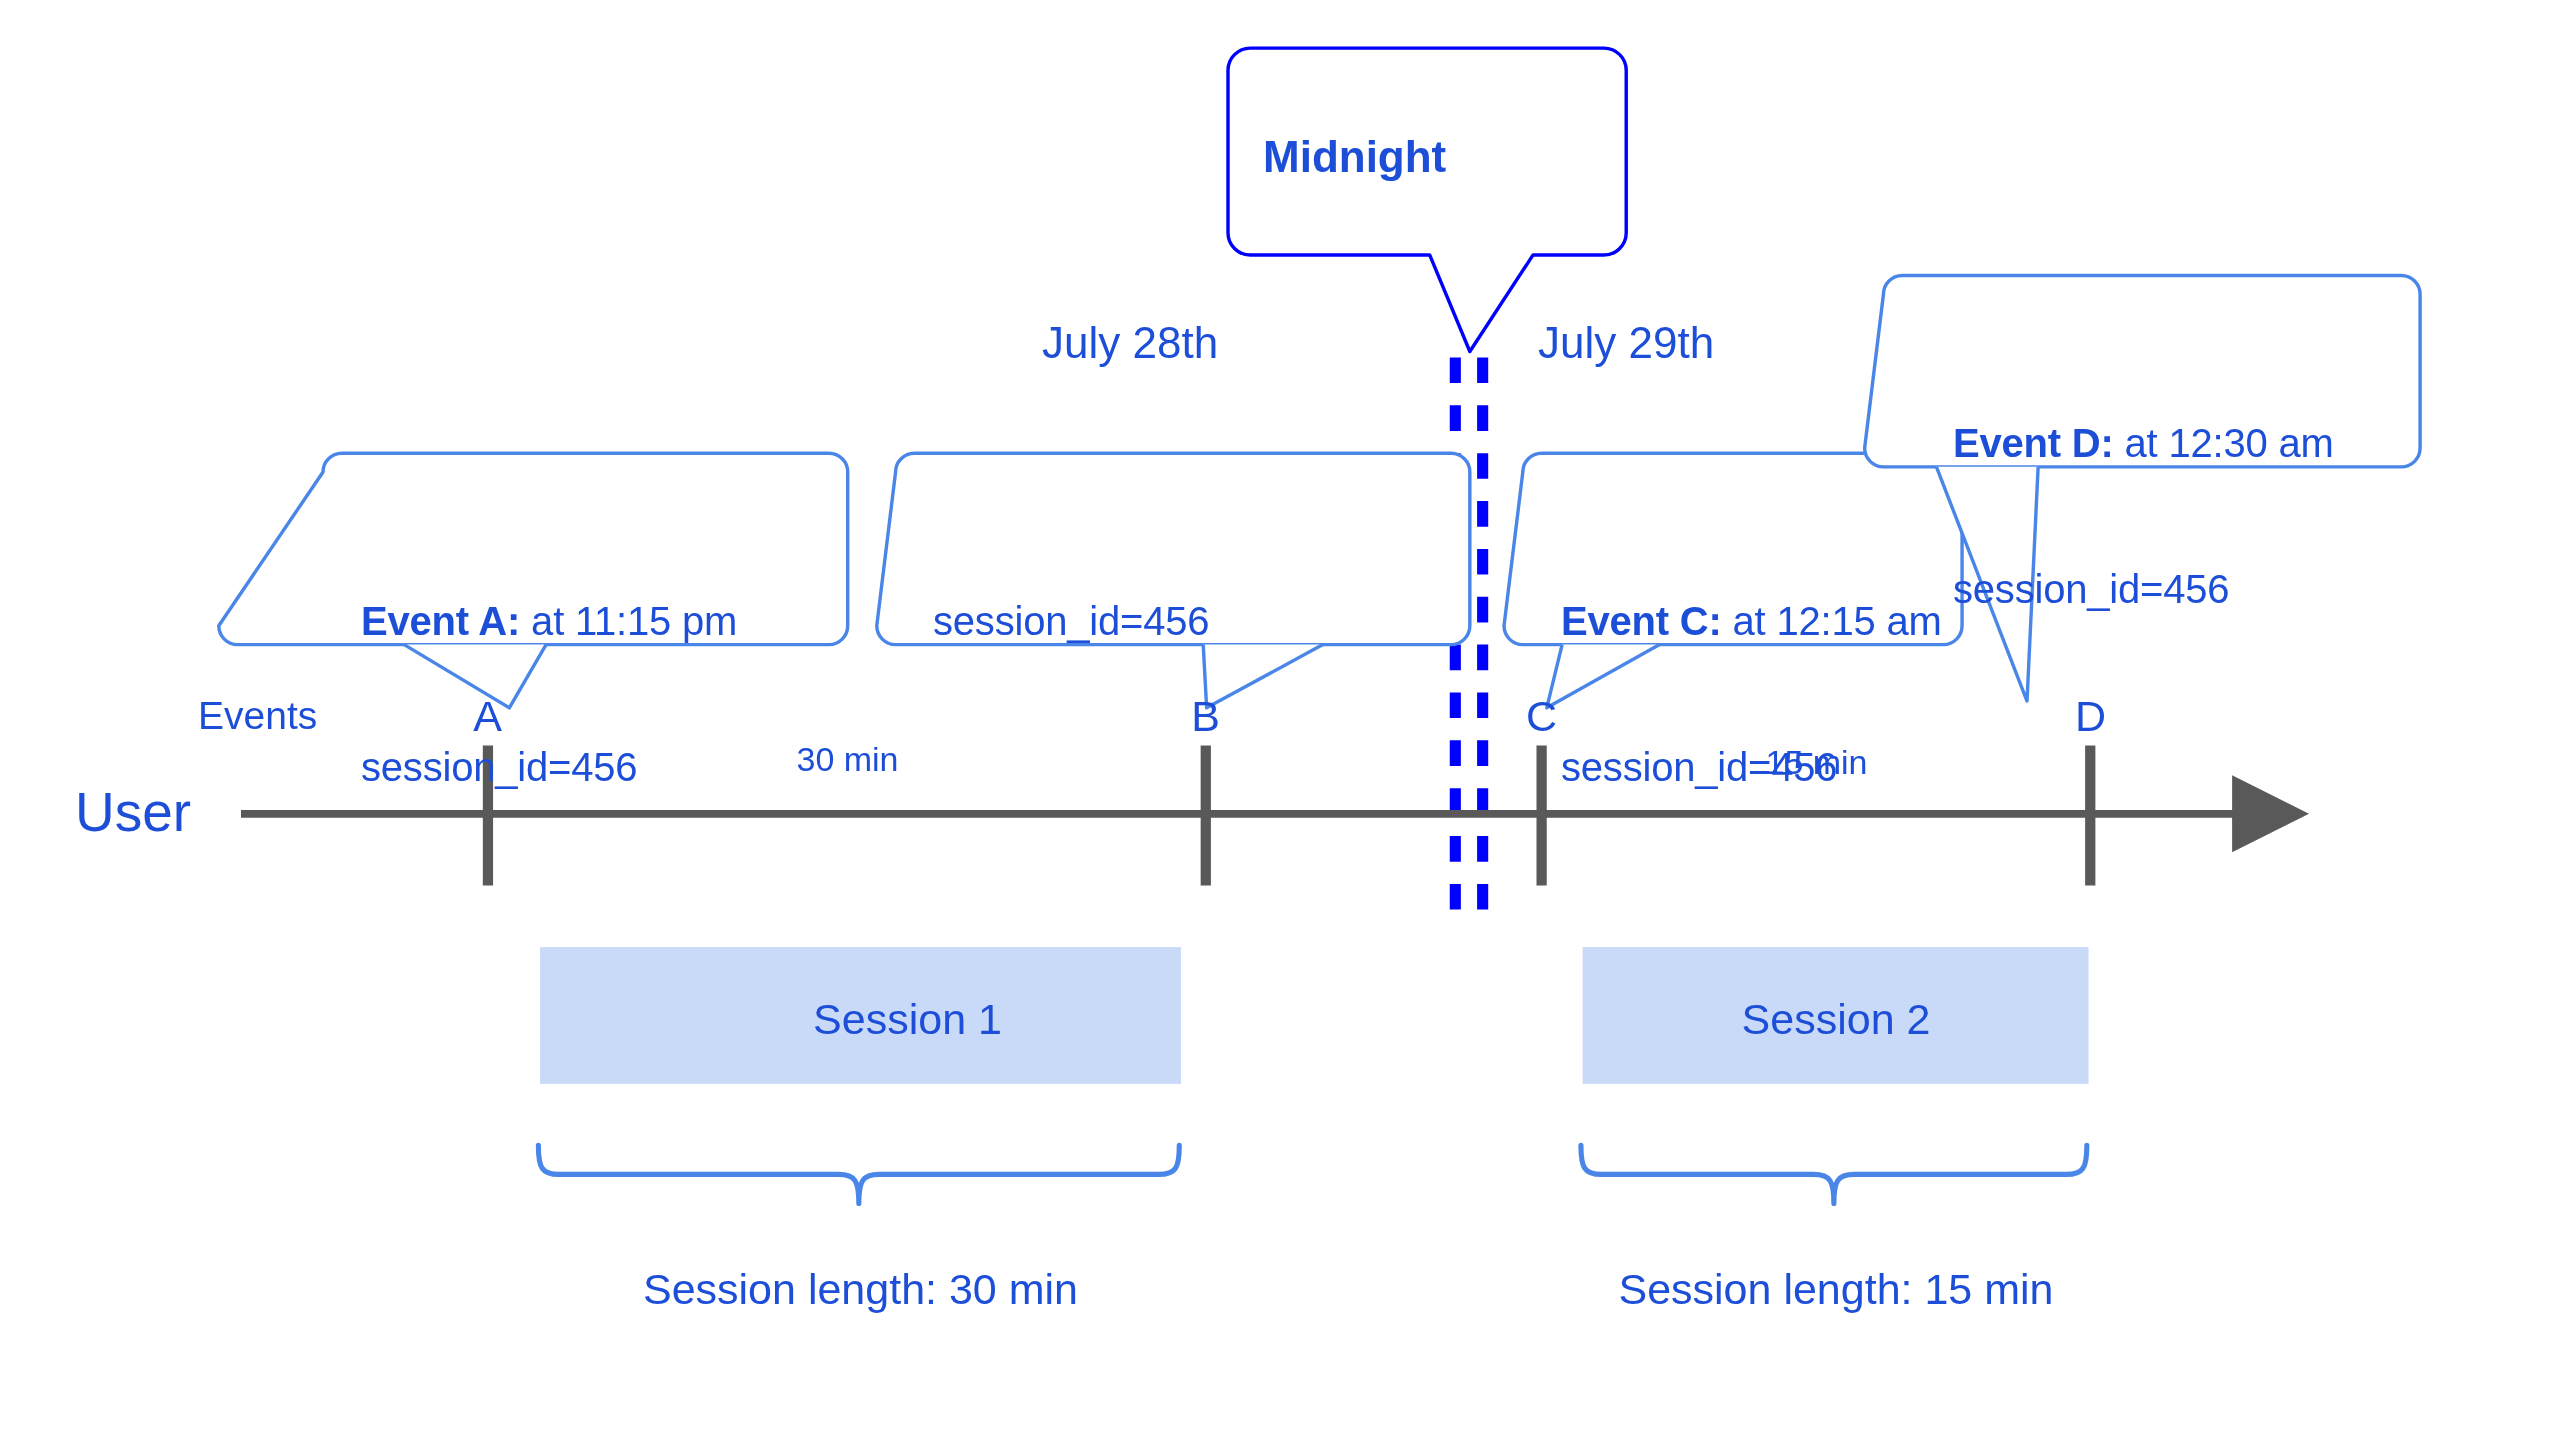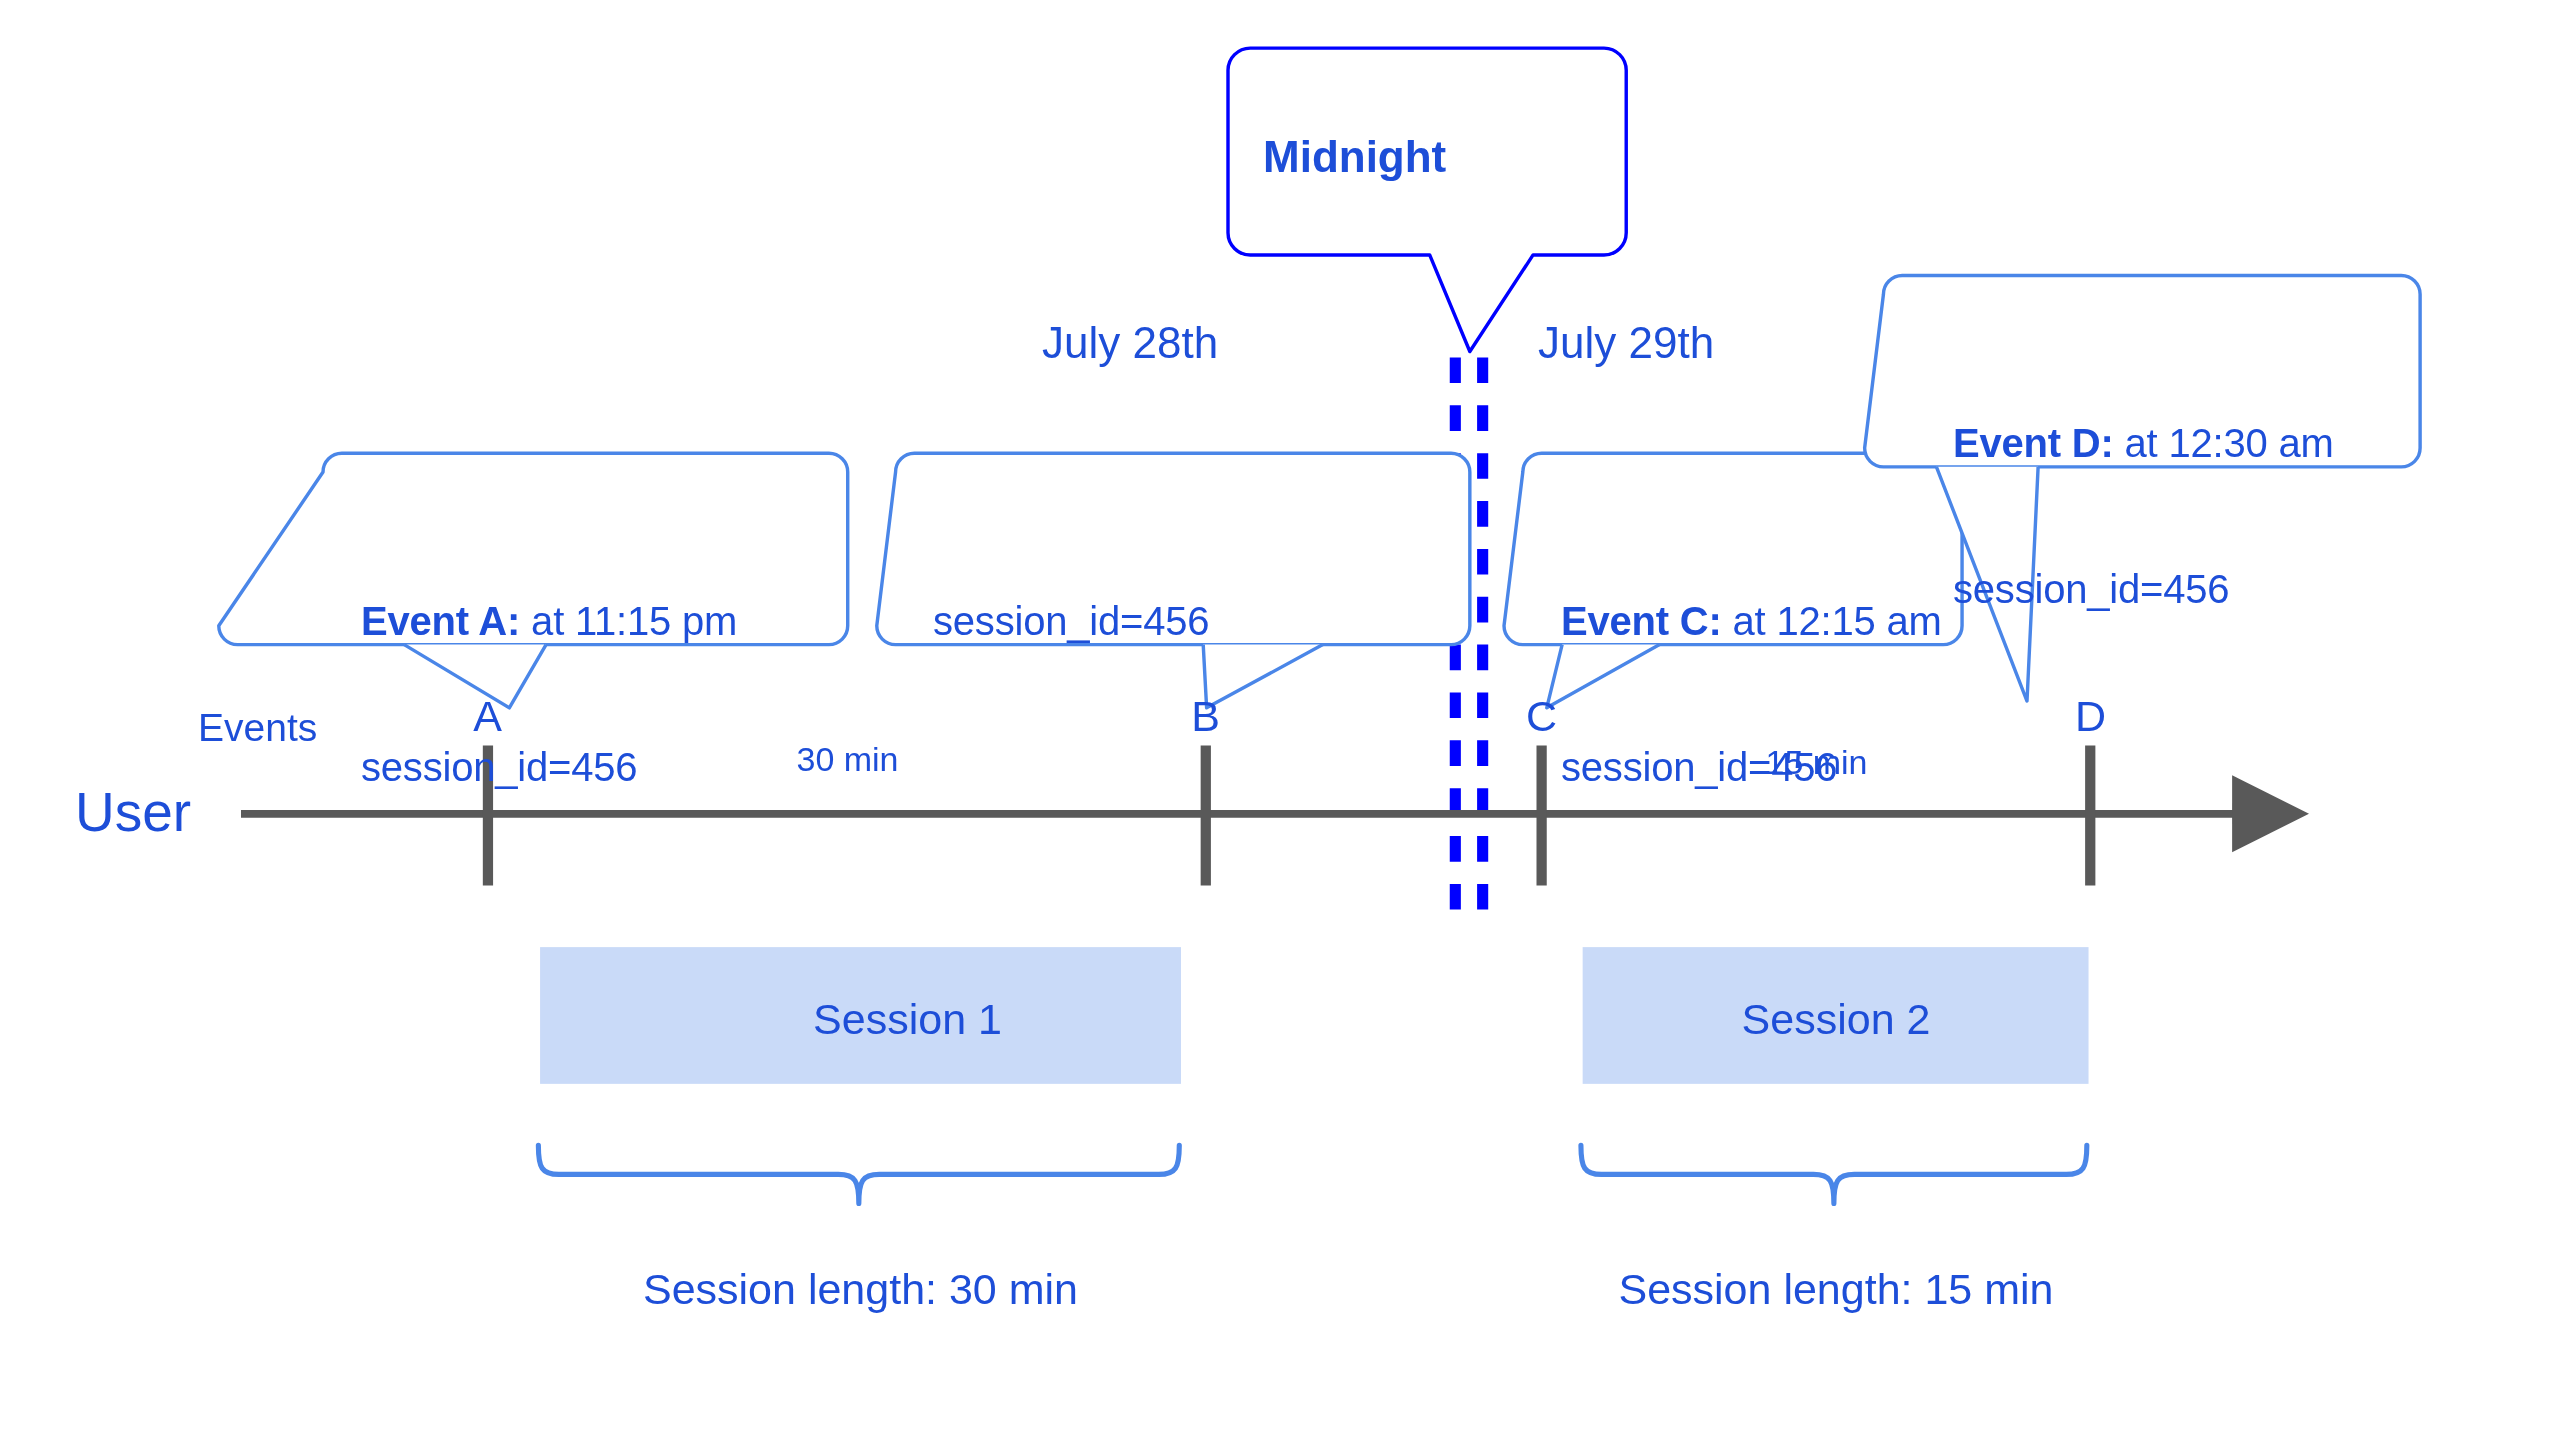--- a/index.html
+++ b/index.html
@@ -42,21 +42,20 @@
 
   .midnight-label {
     font-size: 44px;
     font-weight: bold;
   }
   .day-label {
     font-size: 44px;
   }
   .events-label {
     font-size: 39px;
-    margin-top: 12px;
   }
   .user-label {
     font-size: 55px;
   }
   .marker-label {
     font-size: 43px;
     text-align: center;
   }
   .interval-label {
     font-size: 34px;

